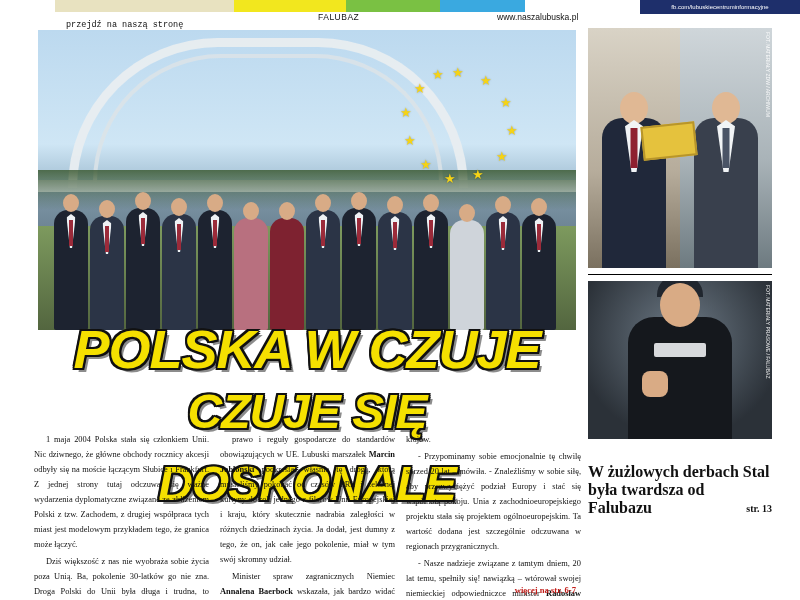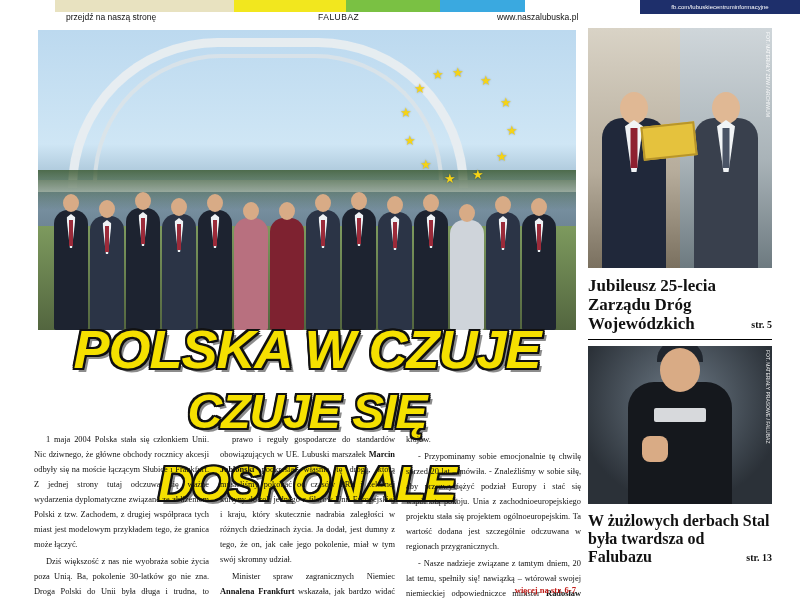--- a/index.html
+++ b/index.html
@@ -22,21 +22,21 @@
   }
   .topbar .fbtag {
     position: absolute; top: 0; right: 0; width: 160px; height: 14px;
     background: #1e2f6b; color: #fff; font-size: 6px; line-height: 14px;
     text-align: center; font-family: "Liberation Sans", sans-serif;
   }
   .top-links {
     position: absolute; top: 10px; left: 0; width: 800px; height: 16px;
     font-family: "Liberation Sans", sans-serif; font-size: 8.5px; color: #111;
   }
-  .top-links .tl1 { position: absolute; left: 66px; top: 2px; }
+  .top-links .tl1 { position: absolute; left: 66px; top: 10px; font-family: Liberation Mono, monospace; }
   .top-links .tl2 { position: absolute; left: 318px; top: 2px; letter-spacing: .5px; }
   .top-links .tl3 { position: absolute; left: 497px; top: 2px; }
 
   
   .main-photo {
     position: absolute; left: 38px; top: 30px; width: 538px; height: 300px;
     overflow: hidden;
     background: linear-gradient(to bottom, #bcd9ef 0%, #cfe6f5 38%, #9fbcd0 52%, #8fb1c6 62%, #6f8a63 78%, #5b7350 100%);
   }
   .bridge-arch {
@@ -186,21 +186,21 @@
   }
   .rider .logo {
     position: absolute; left: 50%; top: 26px; transform: translateX(-50%);
     width: 52px; height: 14px; background: #d7d9dc; border-radius: 2px;
   }
   .rider .fist {
     position: absolute; left: 14px; top: 54px; width: 26px; height: 26px;
     border-radius: 8px; background: #d9ab85;
   }
   .rail-head-2 {
-    margin-top: 8px; font-family: "Liberation Serif", serif;
+    margin-top: 24px; font-family: "Liberation Serif", serif;
     font-weight: bold; font-size: 16px; line-height: 18px; color: #111;
   }
 </style>
 </head>
 <body>
 
 <div class="page">
 
   <div class="topbar">
     <div class="band"></div>
@@ -308,21 +308,21 @@
     <div class="l2">CZUJE SIĘ DOSKONALE</div>
   </div>
 
   <div class="article">
     <div class="col">
       <p>1 maja 2004 Polska stała się członkiem Unii. Nic dziwnego, że główne obchody rocznicy akcesji odbyły się na moście łączącym Słubice i Frankfurt. Z jednej strony tutaj odczuwa się ważne wydarzenia dyplomatyczne związane ze zbliżeniem Polski z tzw. Zachodem, z drugiej współpraca tych miast jest modelowym przykładem tego, że granica może łączyć.</p>
       <p>Dziś większość z nas nie wyobraża sobie życia poza Unią. Ba, pokolenie 30-latków go nie zna. Droga Polski do Unii była długa i trudna, to wieloletni okres przedakcesyjny, w którym przystosowywano</p>
     </div>
     <div class="col">
       <p>prawo i reguły gospodarcze do standardów obowiązujących w UE. Lubuski marszałek <b>Marcin Jabłoński</b> podkreślał właśnie tę drogę, którą musieliśmy pokonać od czasów PRL i żelaznej kurtyny do roli jednego z filarów Unii Europejskiej i kraju, który skutecznie nadrabia zaległości w różnych dziedzinach życia. Ja dodał, jest dumny z tego, że on, jak całe jego pokolenie, miał w tym swój skromny udział.</p>
-      <p>Minister spraw zagranicznych Niemiec <b>Annalena Frankfurt</b> wskazała, jak bardzo widać integrację europejską w codziennym życiu, zwłaszcza tutaj, na pograniczu</p>
+      <p>Minister spraw zagranicznych Niemiec <b>Annalena Baerbock</b> wskazała, jak bardzo widać integrację europejską w codziennym życiu, zwłaszcza tutaj, na pograniczu</p>
     </div>
     <div class="col">
       <p class="noind">krajów.</p>
       <p>- Przypominamy sobie emocjonalnie tę chwilę sprzed 20 lat – mówiła. - Znaleźliśmy w sobie siłę, aby przezwyciężyć podział Europy i stać się wspólnotą pokoju. Unia z zachodnioeuropejskiego projektu stała się projektem ogólnoeuropejskim. Ta wartość dodana jest szczególnie odczuwana w regionach przygranicznych.</p>
       <p>- Nasze nadzieje związane z tamtym dniem, 20 lat temu, spełniły się! nawiązką – wtórował swojej niemieckiej odpowiedniczce minister <b>Radosław Sikorski</b>.</p>
       <span class="more">więcej na str. 6-7</span>
     </div>
   </div>
 
   <div class="rail">
@@ -339,21 +339,20 @@
         <div class="suit" style="left:14px; background:#39404d;">
           <div class="head"></div>
             <div class="shirt"></div>
             <div class="tie" style="background:#4a5466;"></div>
         </div>
       </div>
       <div class="plaque"></div>
       <div class="photo-credit-v">FOT. MATERIAŁY ZDW / ARCHIWUM</div>
     </div>
 
-    <div class="rail-head-1">Jubileusz 25-lecia Zarządu Dróg Wojewódzkich</div>
     <div class="str">str. 5</div>
     <div class="rule"></div>
 
     <div class="rail-photo-2">
       <div class="rider">
         <div class="cap"></div>
         <div class="head"></div>
         <div class="logo"></div>
         <div class="fist"></div>
       </div>

